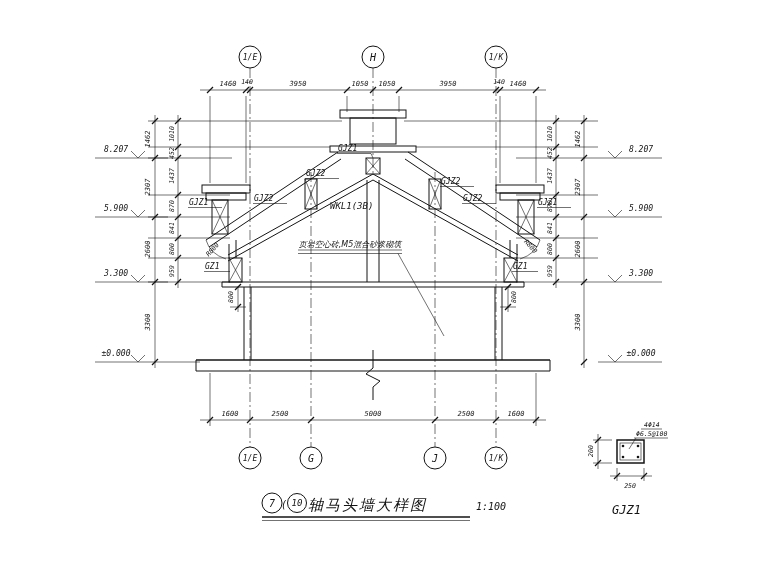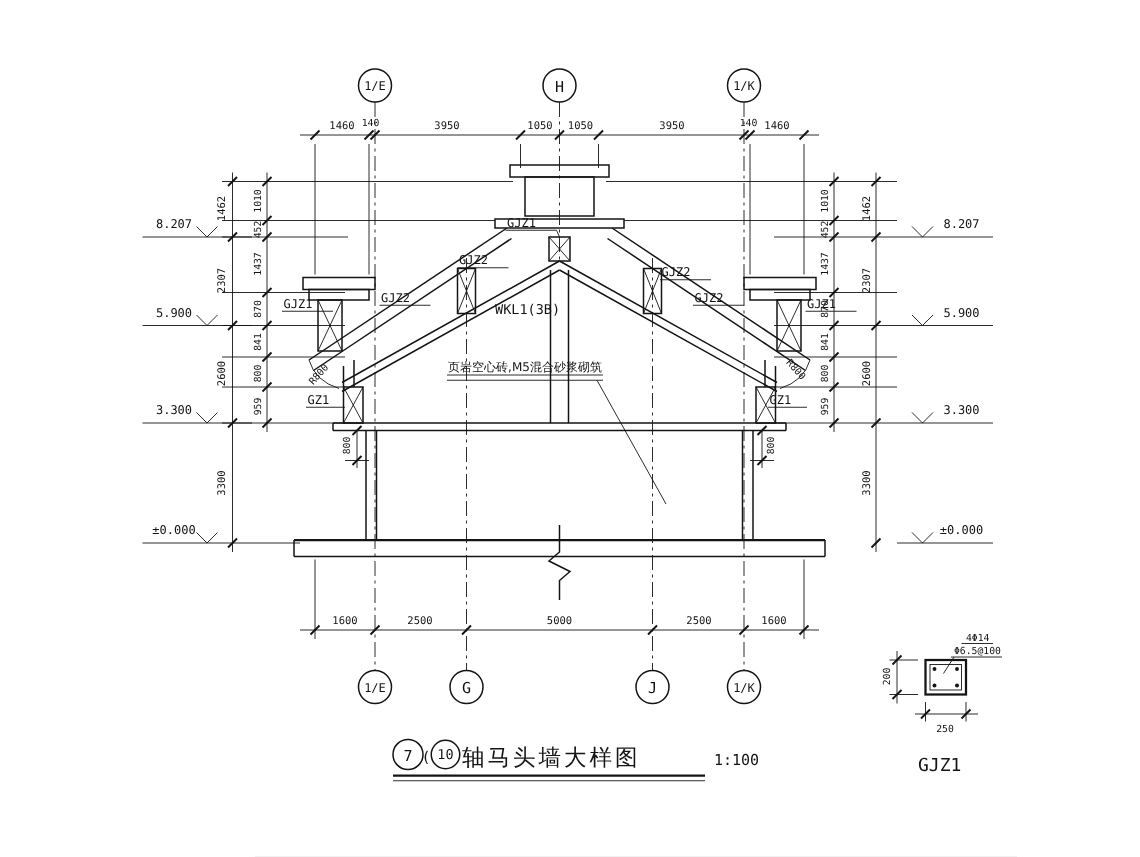--- a/index.html
+++ b/index.html
@@ -1,16 +1,16 @@
 <!DOCTYPE html>
 <html><head>
 <meta charset="utf-8">
 <style>
   html,body{margin:0;padding:0;background:#e8e8e8;}
-  #page{width:760px;height:571px;background:#ffffff;position:relative;overflow:hidden;}
+  #page{width:760px;height:571px;background:#ffffff;position:relative;overflow:hidden;font-style:italic;}
   svg{display:block;}
   svg text{font-family:"DejaVu Sans Mono","Liberation Mono",monospace;fill:#141414;}
   svg .cjk{font-family:"DejaVu Sans","Liberation Sans",sans-serif;}
   .ln{stroke:#141414;fill:none;}
   .thin{stroke-width:0.6;}
   .med{stroke-width:1;}
   .thick{stroke-width:1.5;}
   .dash{stroke-width:0.6;stroke-dasharray:10 3 2 3;}
   .tick{stroke:#141414;stroke-width:1.3;}
   .d7{font-size:7px;}

